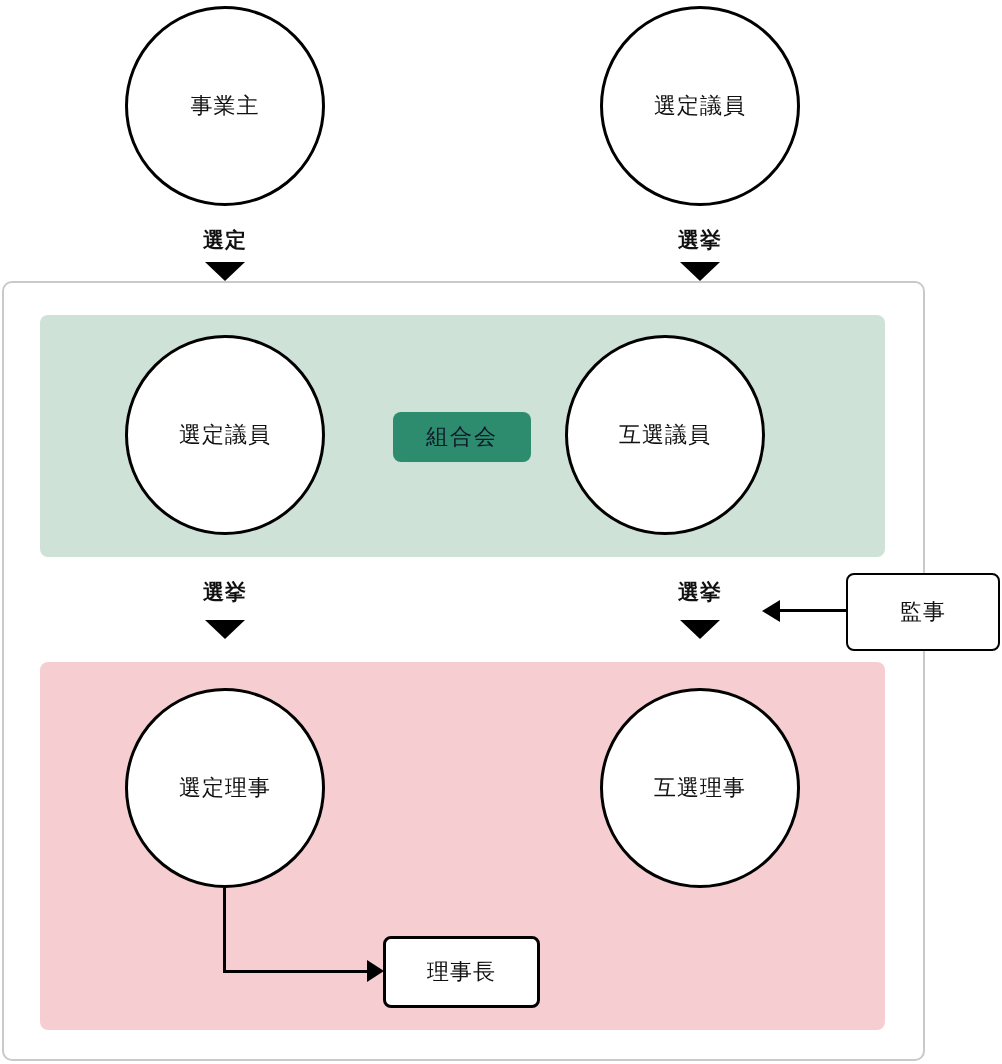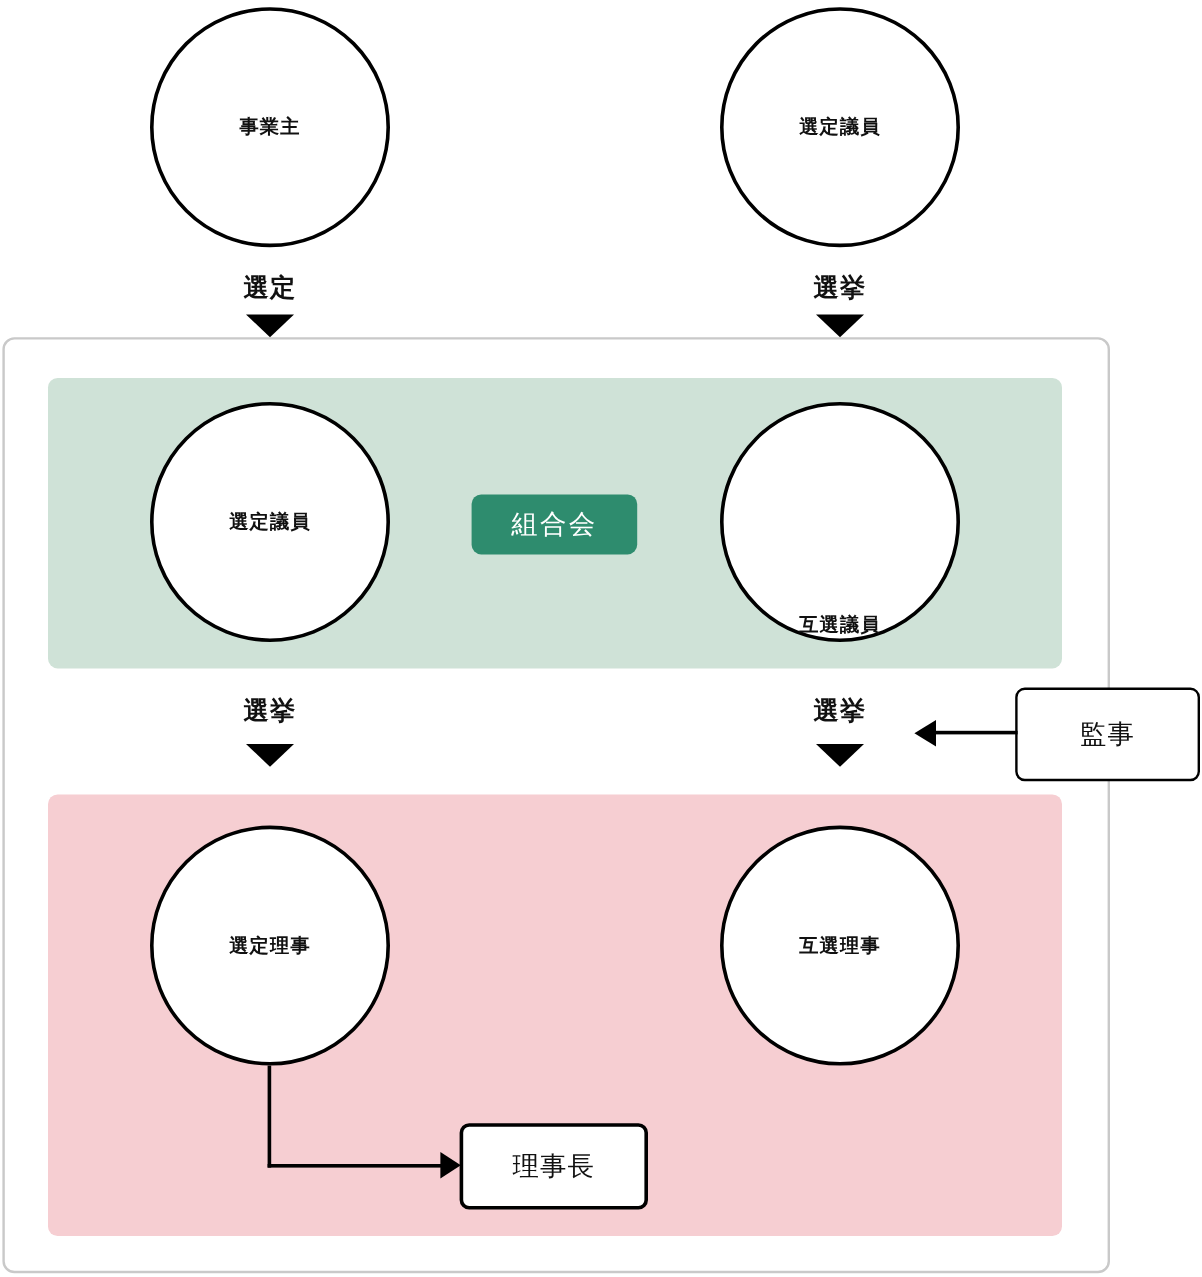--- a/index.html
+++ b/index.html
@@ -20,22 +20,22 @@
   .circle {
     position: absolute;
     width: 200px;
     height: 200px;
     background: #ffffff;
     border: 3px solid #000;
     border-radius: 50%;
     display: flex;
     align-items: center;
     justify-content: center;
-    font-size: 16px;
-    font-weight: bold;
+    font-size: 22px;
+    font-weight: normal;
     letter-spacing: 1px;
     z-index: 3;
   }
 
   
   .outer-box {
     position: absolute;
     left: 2px;
     top: 281px;
     width: 923px;
@@ -56,21 +56,21 @@
   }
   .band-assembly { top: 315px; height: 242px; background: var(--assembly-band, #cfe2d7); }
   .band-board    { top: 662px; height: 368px; background: var(--board-band, #f6ced2); }
 
   
   .badge {
     position: absolute;
     width: 138px;
     height: 50px;
     border-radius: 8px;
-    color: #ffffff;
+    color: #0f172a;
     display: flex;
     align-items: center;
     justify-content: center;
     font-size: 22px;
     letter-spacing: 2px;
     z-index: 4;
   }
   .badge-assembly { left: 393px; top: 412px; background: var(--assembly-badge, #2e8c6e); }
   .badge-board    { left: 393px; top: 763px; background: var(--board-badge, #d62b33); }
 
@@ -138,21 +138,21 @@
     letter-spacing: 1px;
     z-index: 4;
   }
   .auditor-box   { left: 846px; top: 573px; width: 154px; height: 78px; border-width: 2px; }
   .president-box { left: 383px; top: 936px; width: 157px; height: 72px; }
 
   
   .employer-circle        { left: 125px; top: 6px; }
   .insured-circle         { left: 600px; top: 6px; }
   .assembly-left-circle   { left: 125px; top: 335px; }
-  .assembly-right-circle  { left: 600px; top: 335px; align-items: flex-end; }
+  .assembly-right-circle  { left: 565px; top: 335px; }
   .board-left-circle      { left: 125px; top: 688px; }
   .board-right-circle     { left: 600px; top: 688px; }
 </style>
 </head>
 <body>
 
 <div class="canvas">
 
   <div class="circle employer-circle">
     <span>事業主</span>

